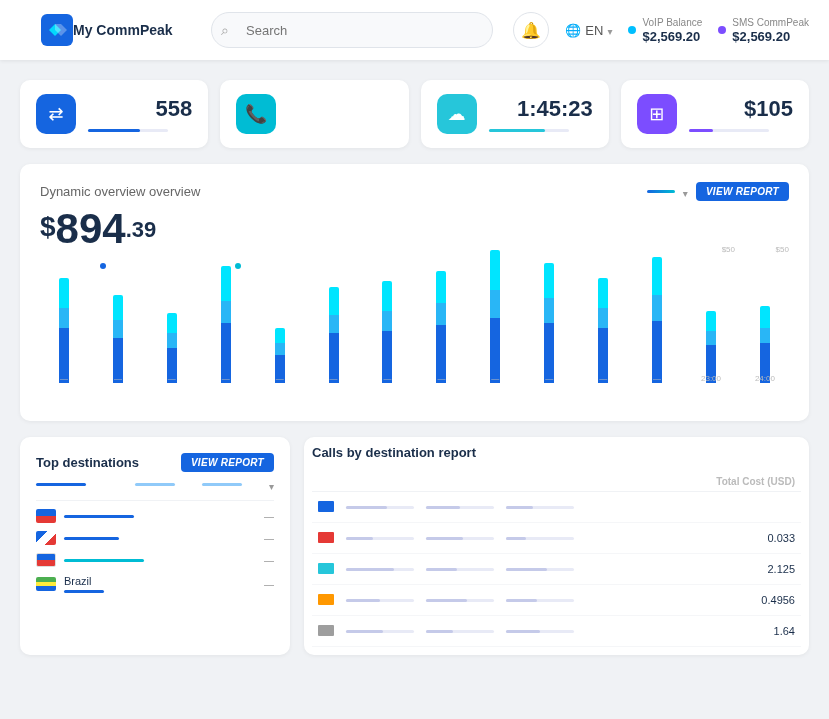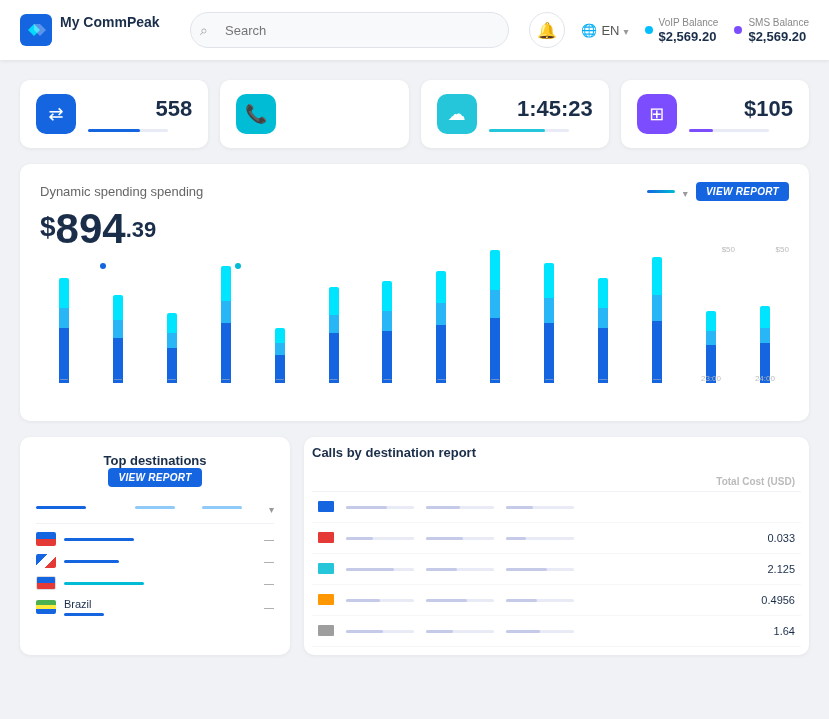--- a/index.html
+++ b/index.html
@@ -16,23 +16,24 @@
       height: 60px;
       display: flex;
       align-items: center;
       padding: 0 20px;
       box-shadow: 0 1px 4px rgba(0,0,0,0.08);
       position: relative;
       z-index: 10;
     }
     .logo-area {
       display: flex;
-      align-items: flex-start;
-      gap: 8px;
+      align-items: center;
+      gap: 0;
       min-width: 150px;
+      margin-left: 21px;
     }
     .logo-icon {
       width: 32px;
       height: 32px;
     }
     .logo-text {
       font-size: 14px;
       font-weight: 600;
       color: #1a2e4a;
     }
@@ -266,22 +267,21 @@
       border-radius: 10px;
       padding: 16px;
       width: 270px;
       flex-shrink: 0;
       box-shadow: 0 1px 4px rgba(0,0,0,0.06);
     }
     .dest-header {
       display: flex;
       align-items: center;
       justify-content: space-between;
-      margin-bottom: 12px;
-      flex-direction: column;
+      margin-bottom: 4px;
     }
     .dest-title {
       font-size: 13px;
       font-weight: 600;
       color: #1a2e4a;
     }
     .dest-list { display: flex; flex-direction: column; gap: 8px; }
     .dest-item {
       display: flex;
       align-items: center;
@@ -401,21 +401,21 @@
     <div class="balance-voip">
       <span class="balance-dot"></span>
       <div class="balance-block">
         <div class="balance-label">VoIP Balance</div>
         <div class="balance-amount">$2,569.20</div>
       </div>
     </div>
     <div class="balance-voip">
       <span class="balance-dot sms"></span>
       <div class="balance-block">
-        <div class="balance-label">SMS Balance</div>
+        <div class="balance-label">SMS CommPeak</div>
         <div class="balance-amount">$2,569.20</div>
       </div>
     </div>
   </div>
 </header>
 
 <main class="main">
 
   <div class="stat-cards">
     <div class="stat-card">
@@ -445,21 +445,21 @@
         <div class="stat-value">$105</div>
         <div class="stat-bar">
             <div class="stat-bar-fill" style="width:30%;background:#7c4dff"></div>
           </div>
       </div>
     </div>
   </div>
 
   <div class="spending-card">
     <div class="spending-header">
-      <span class="spending-title">Dynamic spending spending</span>
+      <span class="spending-title">Dynamic overview overview</span>
       <div class="spending-controls">
         <div class="legend-line"></div>
         <span class="chevron-down"></span>
         <button class="view-report-btn">VIEW REPORT</button>
       </div>
     </div>
     <div class="spending-amount">
       <span class="dollar">$</span><span>894</span><span class="cents">.39</span>
     </div>
 

